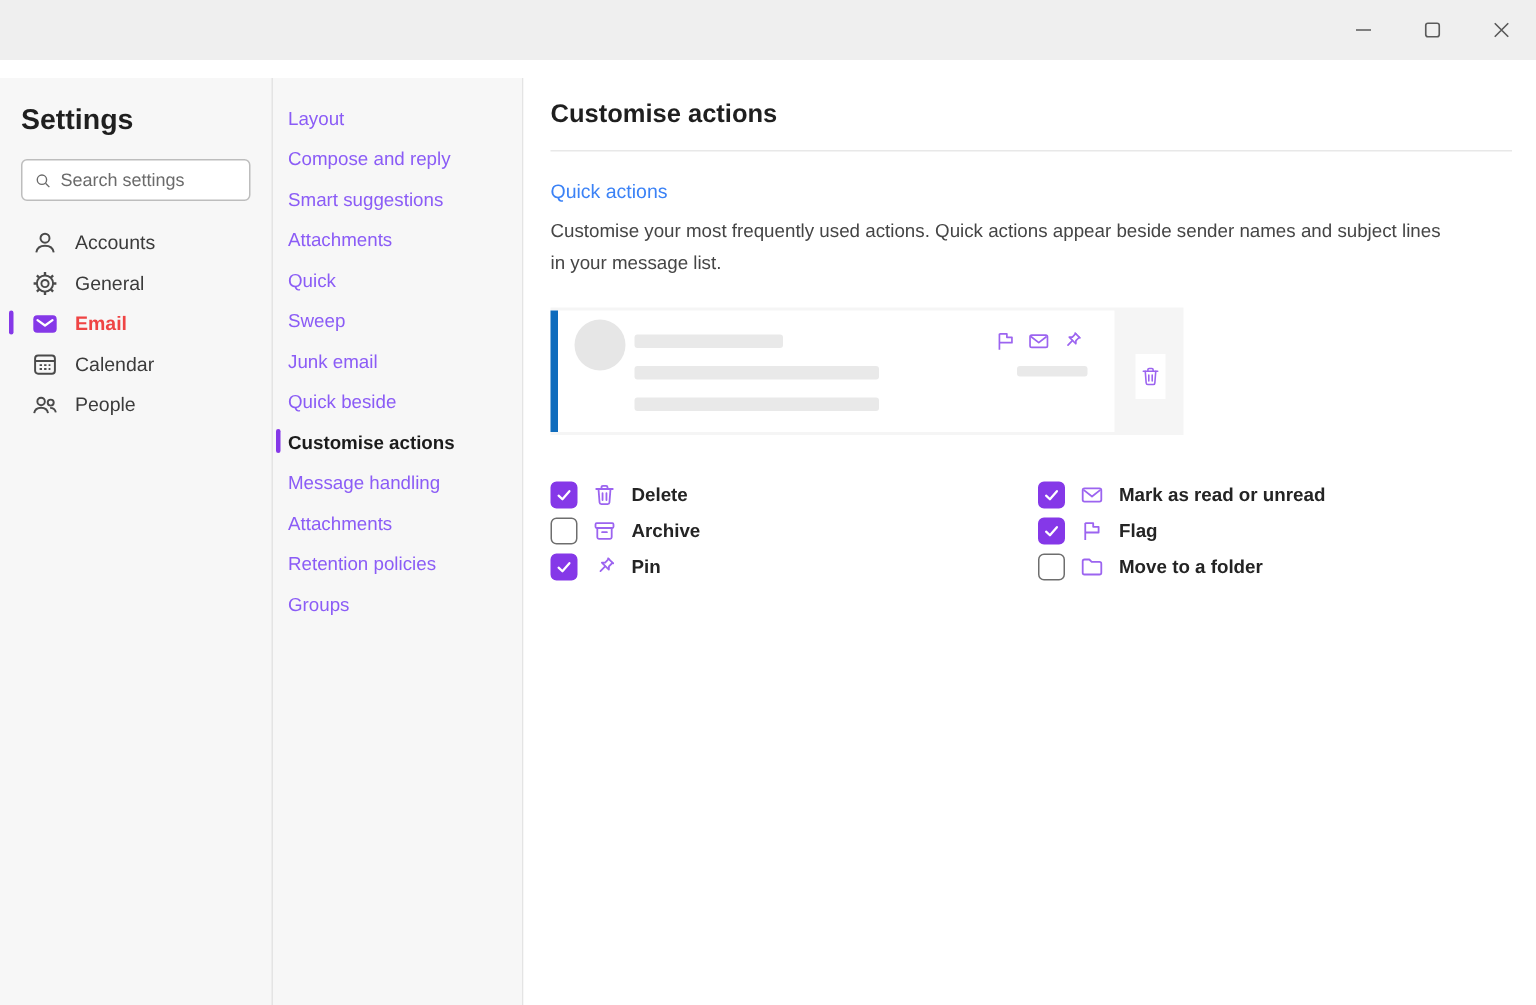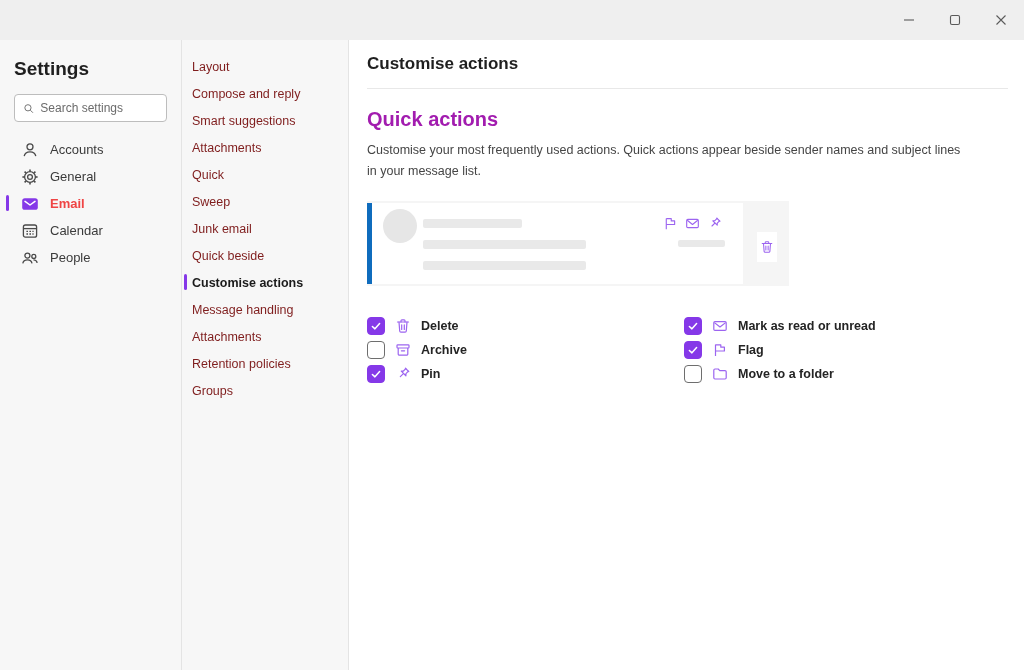--- a/index.html
+++ b/index.html
@@ -21,21 +21,21 @@
     height:40px;flex:0 0 40px;background:#efefef;
     display:flex;align-items:center;justify-content:flex-end;
   }
   .win-btn{
     width:46px;height:40px;display:flex;align-items:center;justify-content:center;
     color:#5a5a5a;cursor:pointer;
   }
   .win-btn svg{display:block;}
 
   
-  .app-body{flex:1;display:flex;min-height:0;}
+  .app-body{flex:1;display:flex;min-height:0;margin-top:12px;}
 
   
   .sidebar{
     width:182px;flex:0 0 182px;background:#f7f7f7;
     border-right:1px solid #e4e4e4;padding:16px 14px 0 14px;
   }
   .settings-title{font-size:19px;font-weight:700;color:#1f1f1f;margin:2px 0 14px 0;}
   .searchbox{
     height:28px;background:#fff;border:1px solid #bdbdbd;border-radius:4px;
     display:flex;align-items:center;gap:6px;padding:12px 8px;color:#6b6b6b;
@@ -59,34 +59,34 @@
   .nav-item .nav-label{font-size:13px;}
   .nav-item.selected .nav-label{font-weight:700;color:#ef4444;}
 
   
   .subnav{
     width:167px;flex:0 0 167px;background:#f7f7f7;
     border-right:1px solid #e4e4e4;padding:13px 0 0 0;
   }
   .subnav-item{
     height:27px;display:flex;align-items:center;position:relative;
-    padding-left:10px;font-size:12.5px;color:#7f1d1d;cursor:pointer;
+    padding-left:10px;font-size:12.5px;color:#8b5cf6;cursor:pointer;
   }
   .subnav-item .ind{display:none;}
   .subnav-item.selected .ind{
     display:block;position:absolute;left:2px;top:5px;
     width:3px;height:16px;border-radius:2px;background:var(--accent);
   }
   .subnav-item.selected{font-weight:700;color:#1b1b1b;}
 
   
   .main{flex:1;background:#fff;padding:14px 16px 0 18px;min-width:0;}
   .page-title{font-size:17px;font-weight:700;color:#1f1f1f;}
   .title-divider{border:none;border-top:1px solid #e8e8e8;margin:14px 0 0 0;}
-  .section-heading{font-size:20px;font-weight:700;color:#a21caf;margin-top:19px;}
+  .section-heading{font-size:13px;font-weight:400;color:#3b82f6;margin-top:19px;}
   .section-desc{
     font-size:12.5px;color:#454545;line-height:1.65;margin-top:9px;max-width:600px;
   }
 
   
   .preview{
     margin-top:20px;width:422px;height:85px;background:#f5f5f5;position:relative;
   }
   .msg-card{
     position:absolute;left:0;top:2px;width:376px;height:81px;background:#fff;
@@ -107,21 +107,21 @@
   .card-icons svg{display:block;}
   .skel.meta{left:auto;right:18px;top:37px;width:47px;height:7px;}
   .trash-chip{
     position:absolute;left:390px;top:31px;width:20px;height:30px;background:#fff;
     display:flex;align-items:center;justify-content:center;color:var(--icon-purple);
   }
 
   
   .actions-grid{
     margin-top:28px;display:grid;grid-template-columns:317px auto;
-    grid-auto-rows:24px;column-gap:0;align-items:center;
+    grid-auto-rows:24px;column-gap:8px;align-items:center;
   }
   .action-row{display:flex;align-items:center;gap:10px;}
   .checkbox{
     width:18px;height:18px;border-radius:4px;border:1px solid #6e6e6e;background:#fff;
     display:flex;align-items:center;justify-content:center;cursor:pointer;flex:0 0 18px;
   }
   .checkbox svg{display:none;}
   .checkbox.checked{background:var(--accent);border-color:var(--accent);}
   .checkbox.checked svg{display:block;}
   .action-icon{width:16px;height:16px;color:var(--icon-purple);flex:0 0 16px;}

